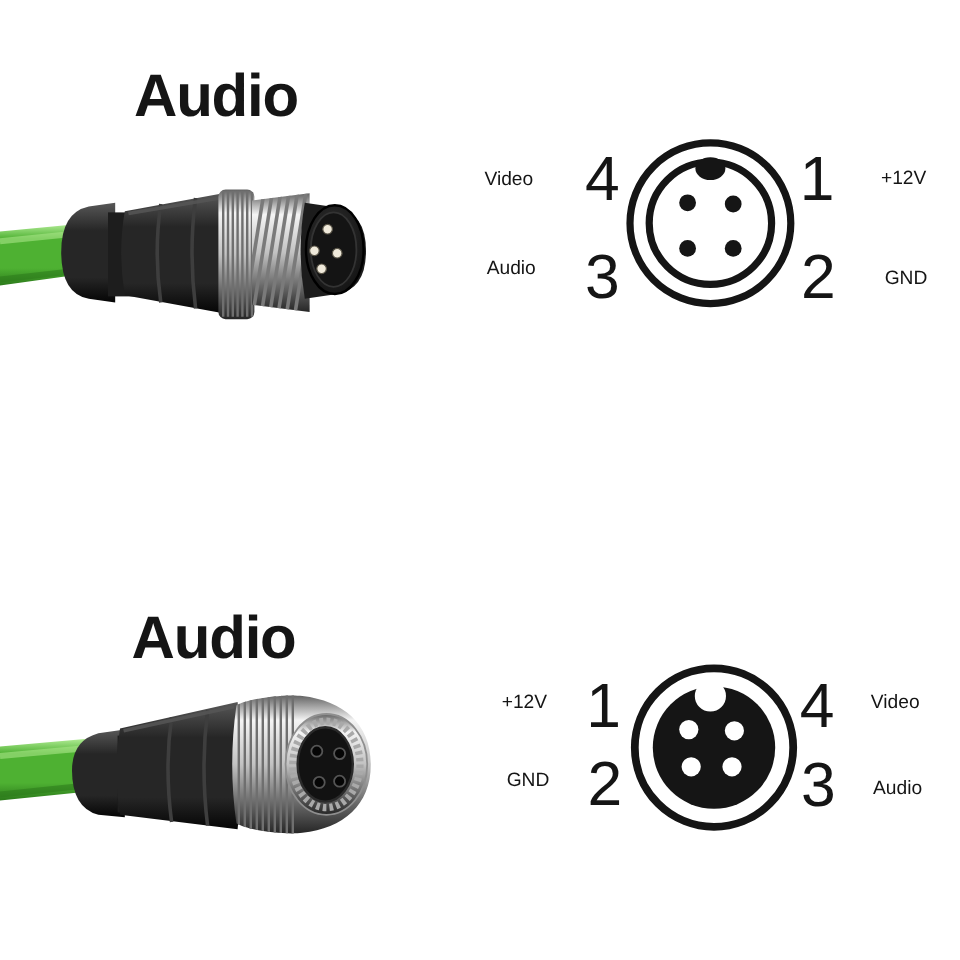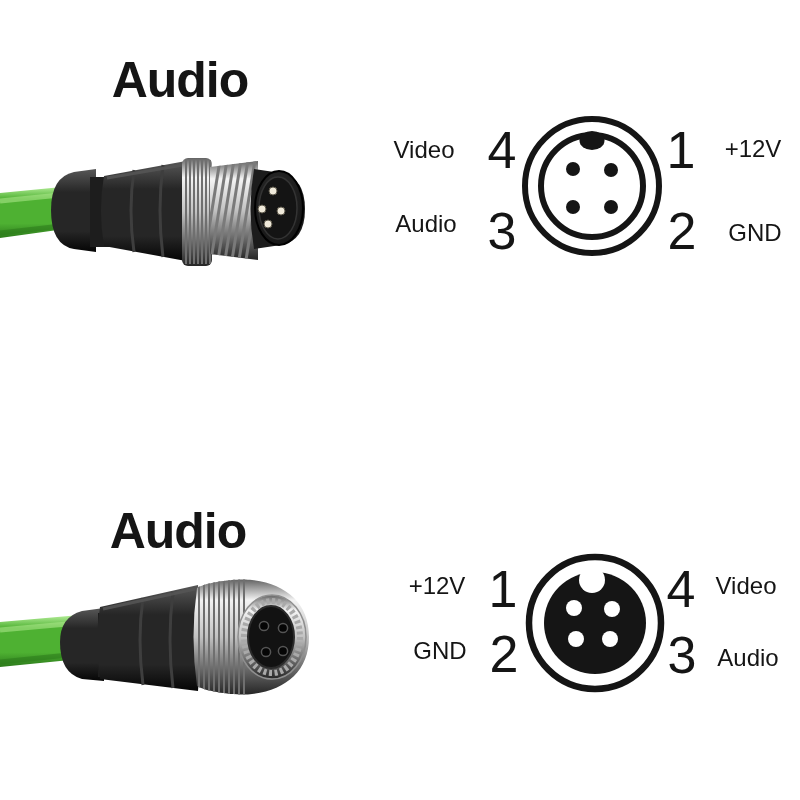--- a/index.html
+++ b/index.html
@@ -4,21 +4,21 @@
 <style>
   html,body{margin:0;padding:0;background:#fff;}
   #canvas{
     position:relative;width:800px;height:800px;overflow:hidden;
     background:var(--background,#ffffff);
     font-family:"Liberation Sans",sans-serif;
     color:var(--ink,#151515);
   }
   .abs{position:absolute;transform:translate(-50%,-50%);white-space:nowrap;}
   .title{font-size:50px;font-weight:600;letter-spacing:-1px;color:var(--ink,#151515);}
-  .fn-label{font-size:24px;color:var(--ink,#151515);}
+  .fn-label{font-size:16px;color:var(--ink,#151515);}
   .pin-num{font-size:52px;font-weight:400;color:var(--ink,#151515);}
   svg{position:absolute;display:block;}
   
   .ink-stroke{stroke:var(--ink,#151515);fill:none;}
   .ink-fill{fill:var(--ink,#151515);}
   
   .s-green-hi{stop-color:var(--cable-green-light,#b7ef9b);}
   .s-green-md{stop-color:var(--cable-green,#4eb132);}
   .s-green-lo{stop-color:var(--cable-green-dark,#2c7a1b);}
   .s-blk-hi{stop-color:var(--housing-highlight,#575757);}

